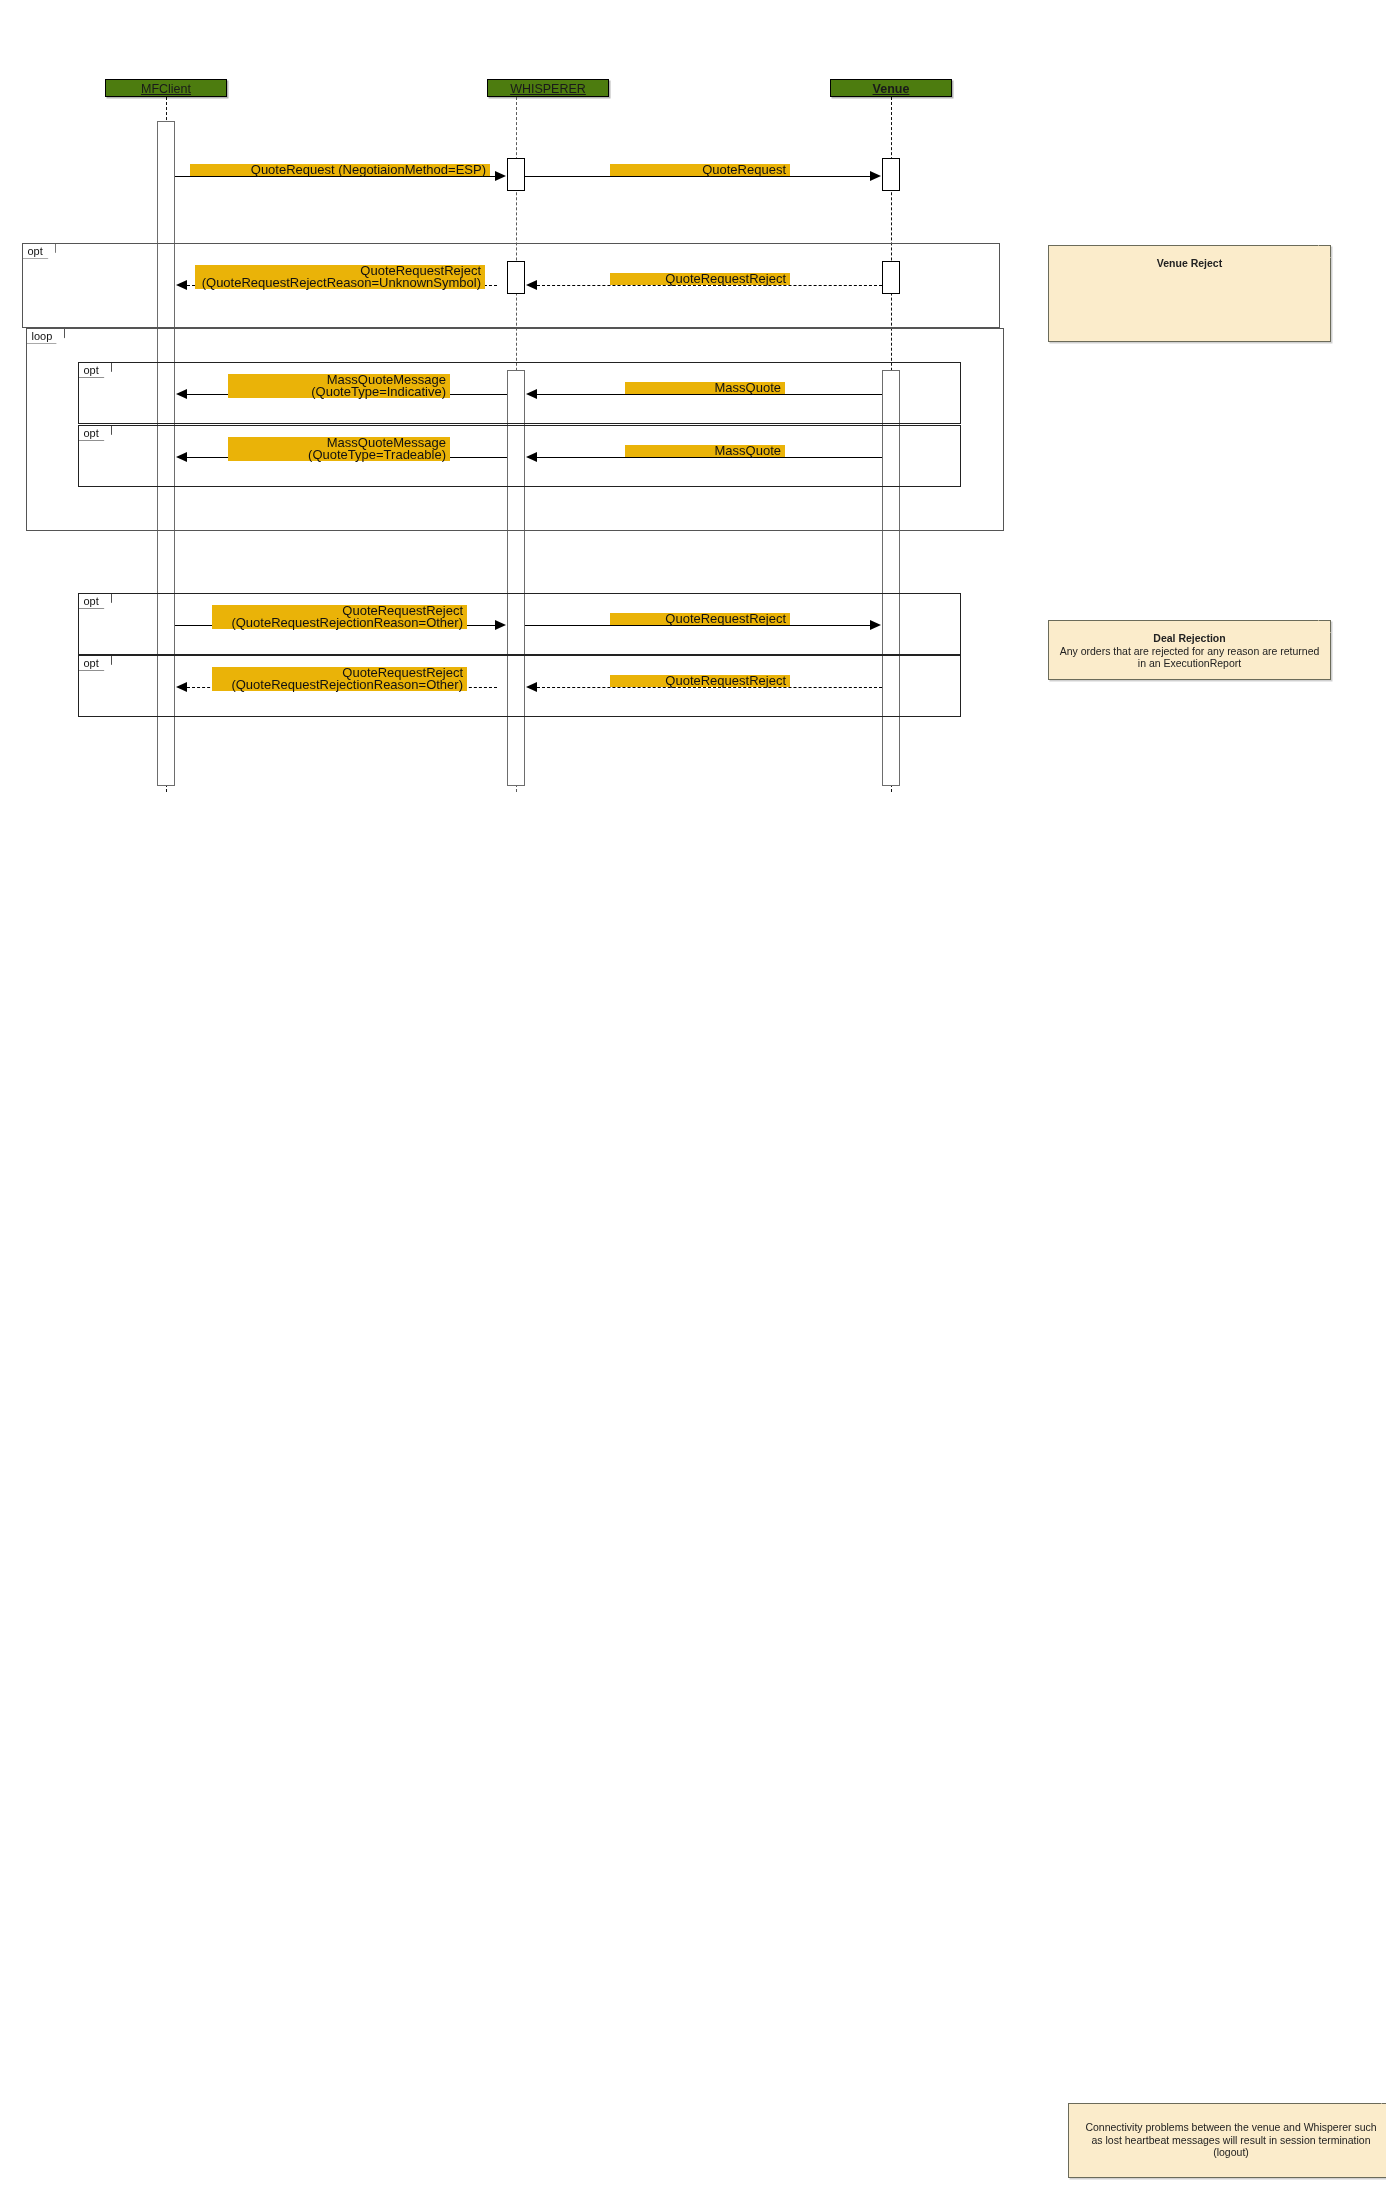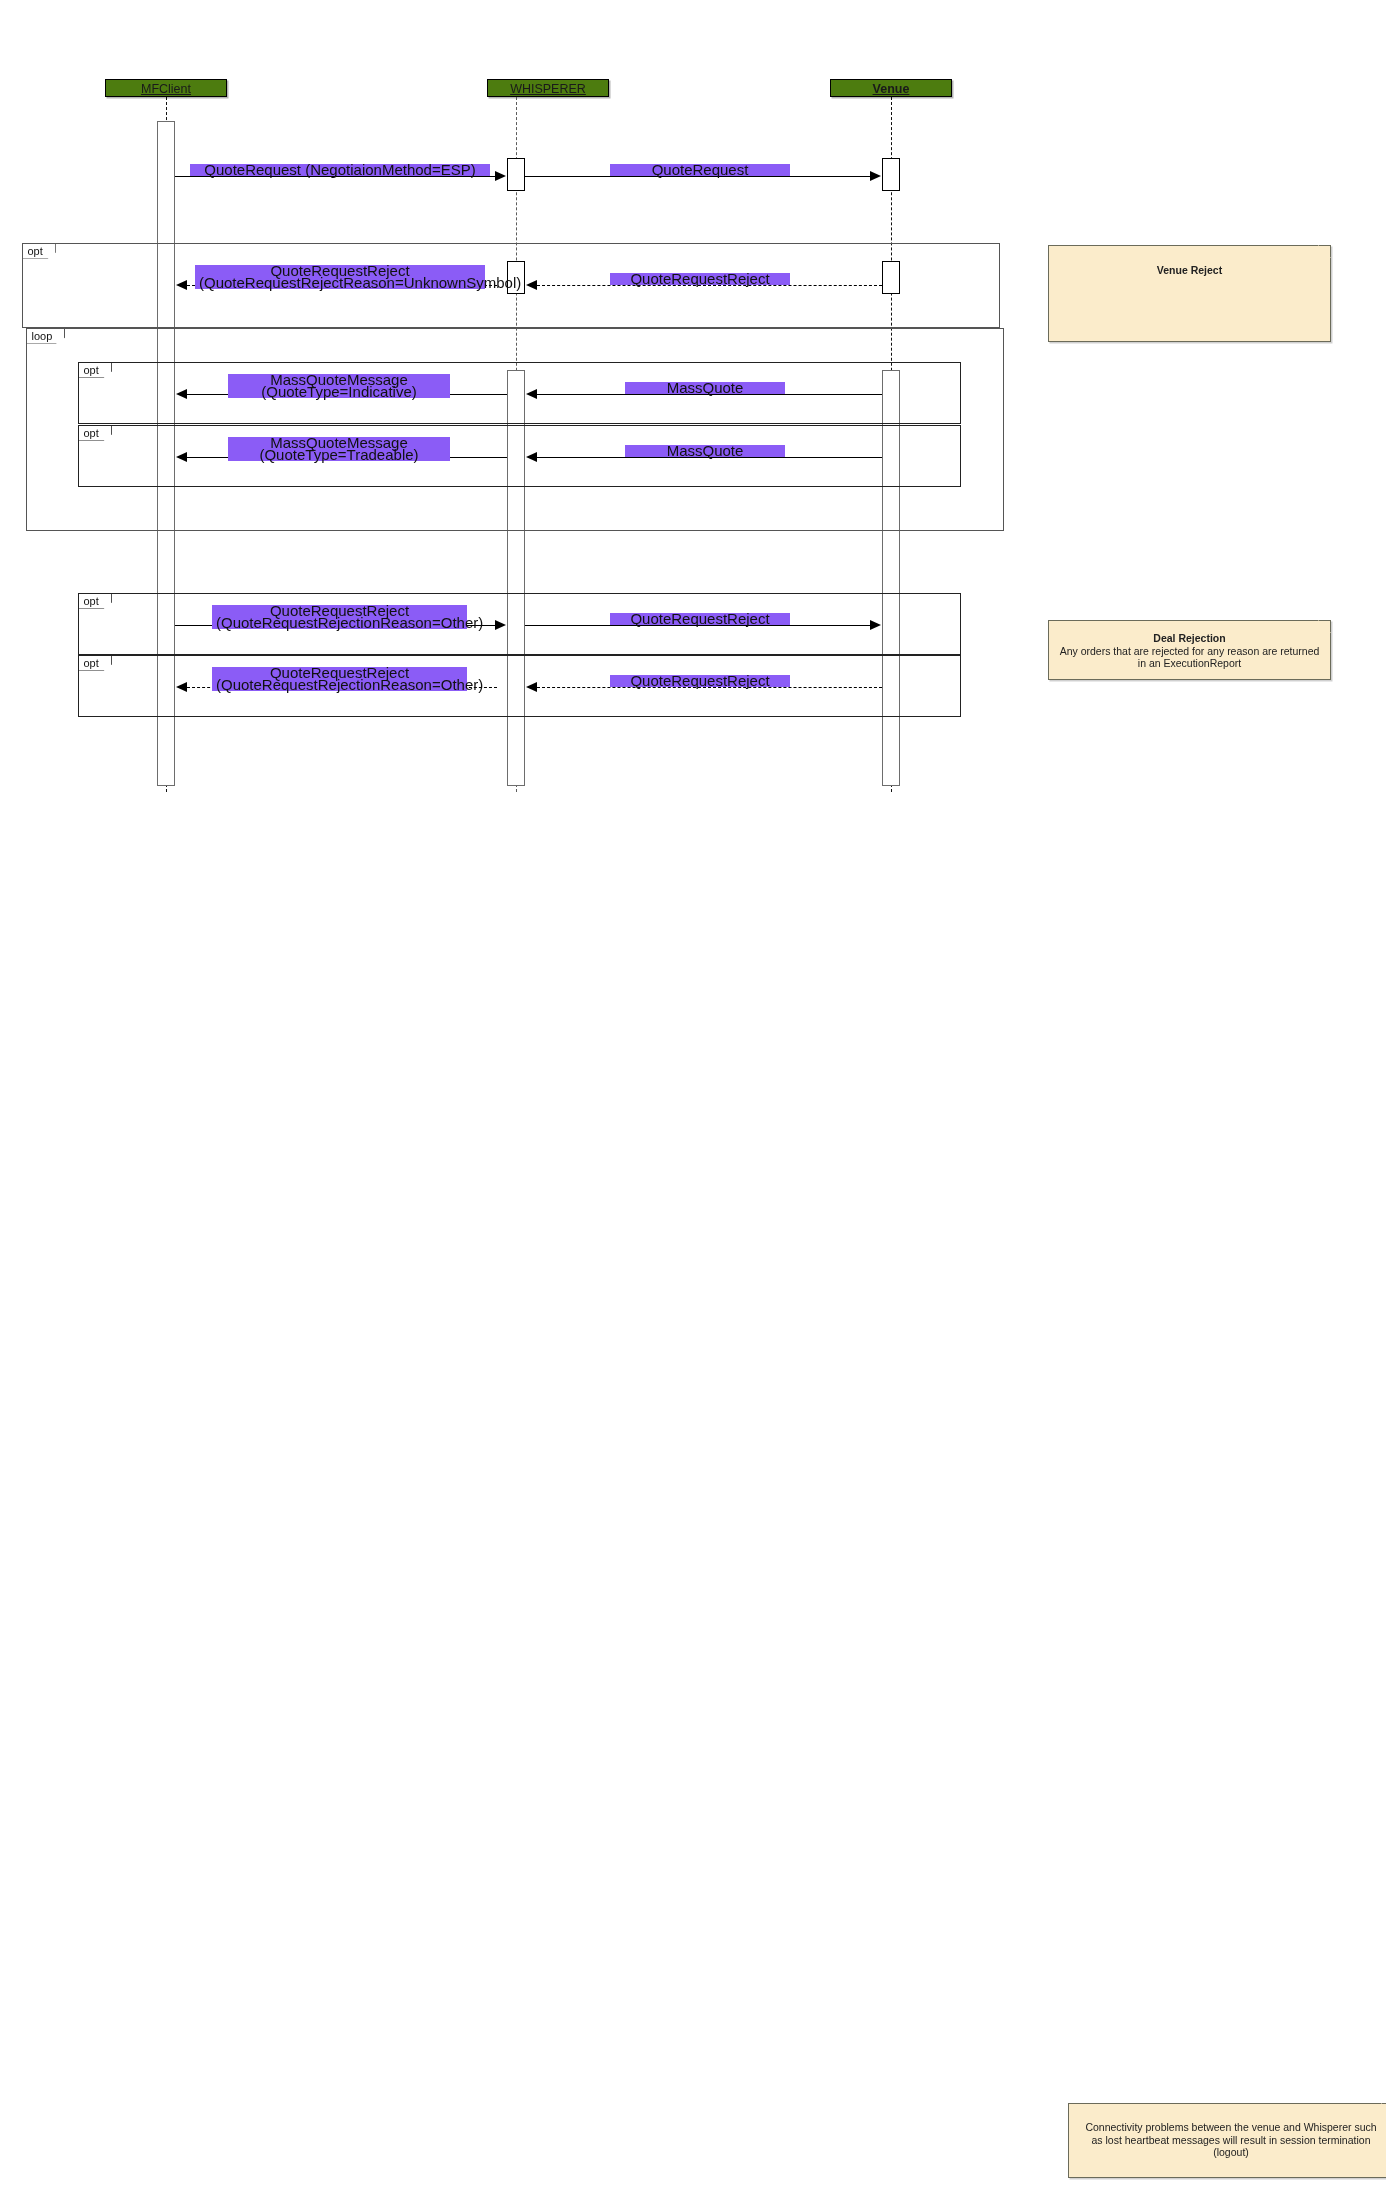--- a/index.html
+++ b/index.html
@@ -108,41 +108,41 @@
     border-bottom: 5.5px solid transparent;
   }
   .arrowhead.right {
     border-left: 11px solid #000000;
   }
   .arrowhead.left {
     border-right: 11px solid #000000;
   }
   .msg-label {
     position: absolute;
-    text-align: center;
-    font-size: 15px;
+    text-align: right;
+    font-size: 13px;
     line-height: 12px;
     color: #111111;
-    background: #8b5cf6;
+    background: #eab308;
     padding: 0 4px;
     white-space: pre-line;
     box-sizing: border-box;
   }
 
   
   .note {
     position: absolute;
     background: #fbeccb;
     border: 1.2px solid #6b6b5a;
     box-sizing: border-box;
     font-size: 10.5px;
     line-height: 12.6px;
     color: #222222;
     text-align: center;
-    padding: 18px 10px;
+    padding: 11px 10px;
     box-shadow: 1.5px 1.5px 0 rgba(120,120,120,0.35);
   }
   .note .note-title {
     display: block;
     font-weight: bold;
     margin-bottom: 0px;
   }
   .note .note-body {
     display: block;
     white-space: pre-line;

